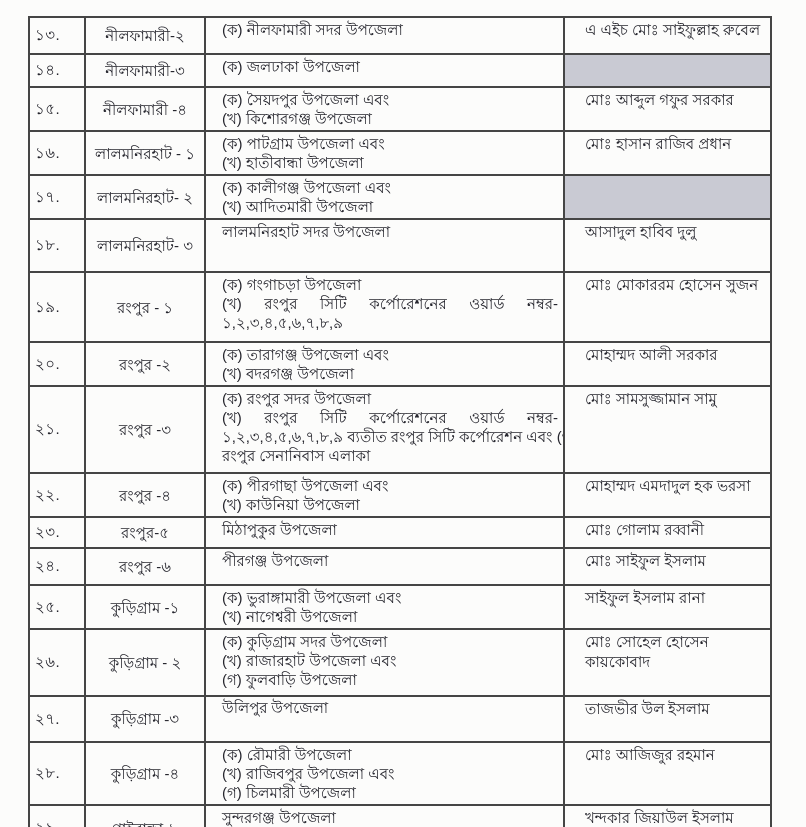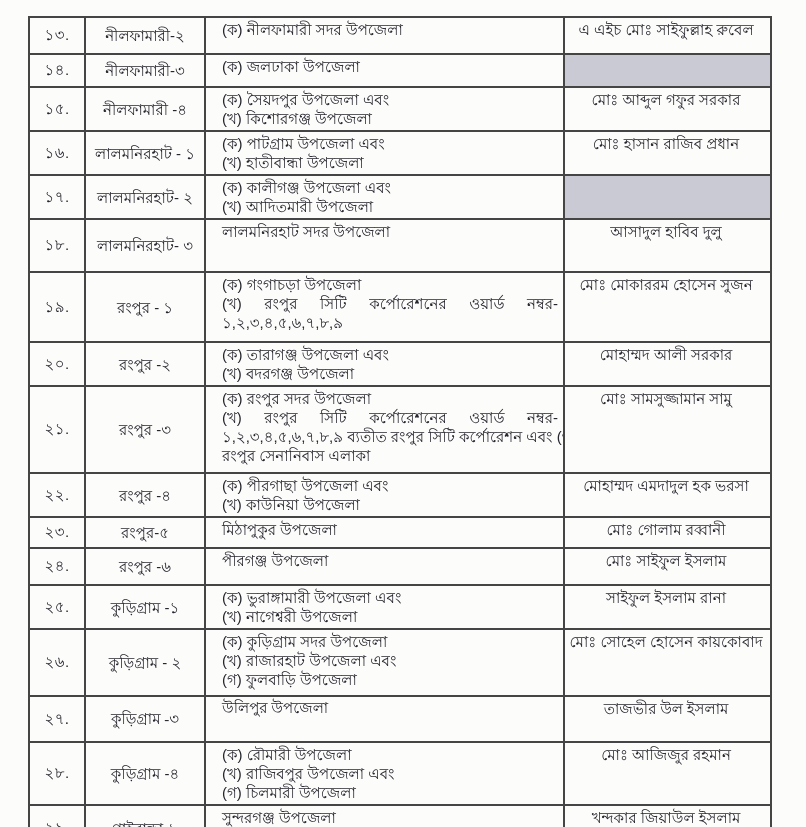--- a/index.html
+++ b/index.html
@@ -30,39 +30,39 @@
     padding: 2px 5px;
     overflow: hidden;
   }
   
   col.w-serial { width: 56px; }
   col.w-const  { width: 120px; }
   col.w-areas  { width: 359px; }
   col.w-cand   { width: 207px; }
 
   td.c-serial {
-    text-align: center;
+    text-align: left;
     vertical-align: middle;
     letter-spacing: 0.5px;
     margin-left: 12px;
   }
   td.c-const {
     text-align: center;
     vertical-align: middle;
     line-height: 19px;
   }
   td.c-areas {
     vertical-align: top;
     text-align: left;
     padding-left: 16px;
   }
   td.c-cand {
     vertical-align: top;
-    text-align: center;
-    padding-left: 2px;
+    text-align: left;
+    padding-left: 20px;
     line-height: 20px;
   }
   td.c-cand.shaded {
     background: #c9cad3;
   }
   .area-line {
     line-height: 19px;
     white-space: nowrap;
   }
   .area-line.justified {

